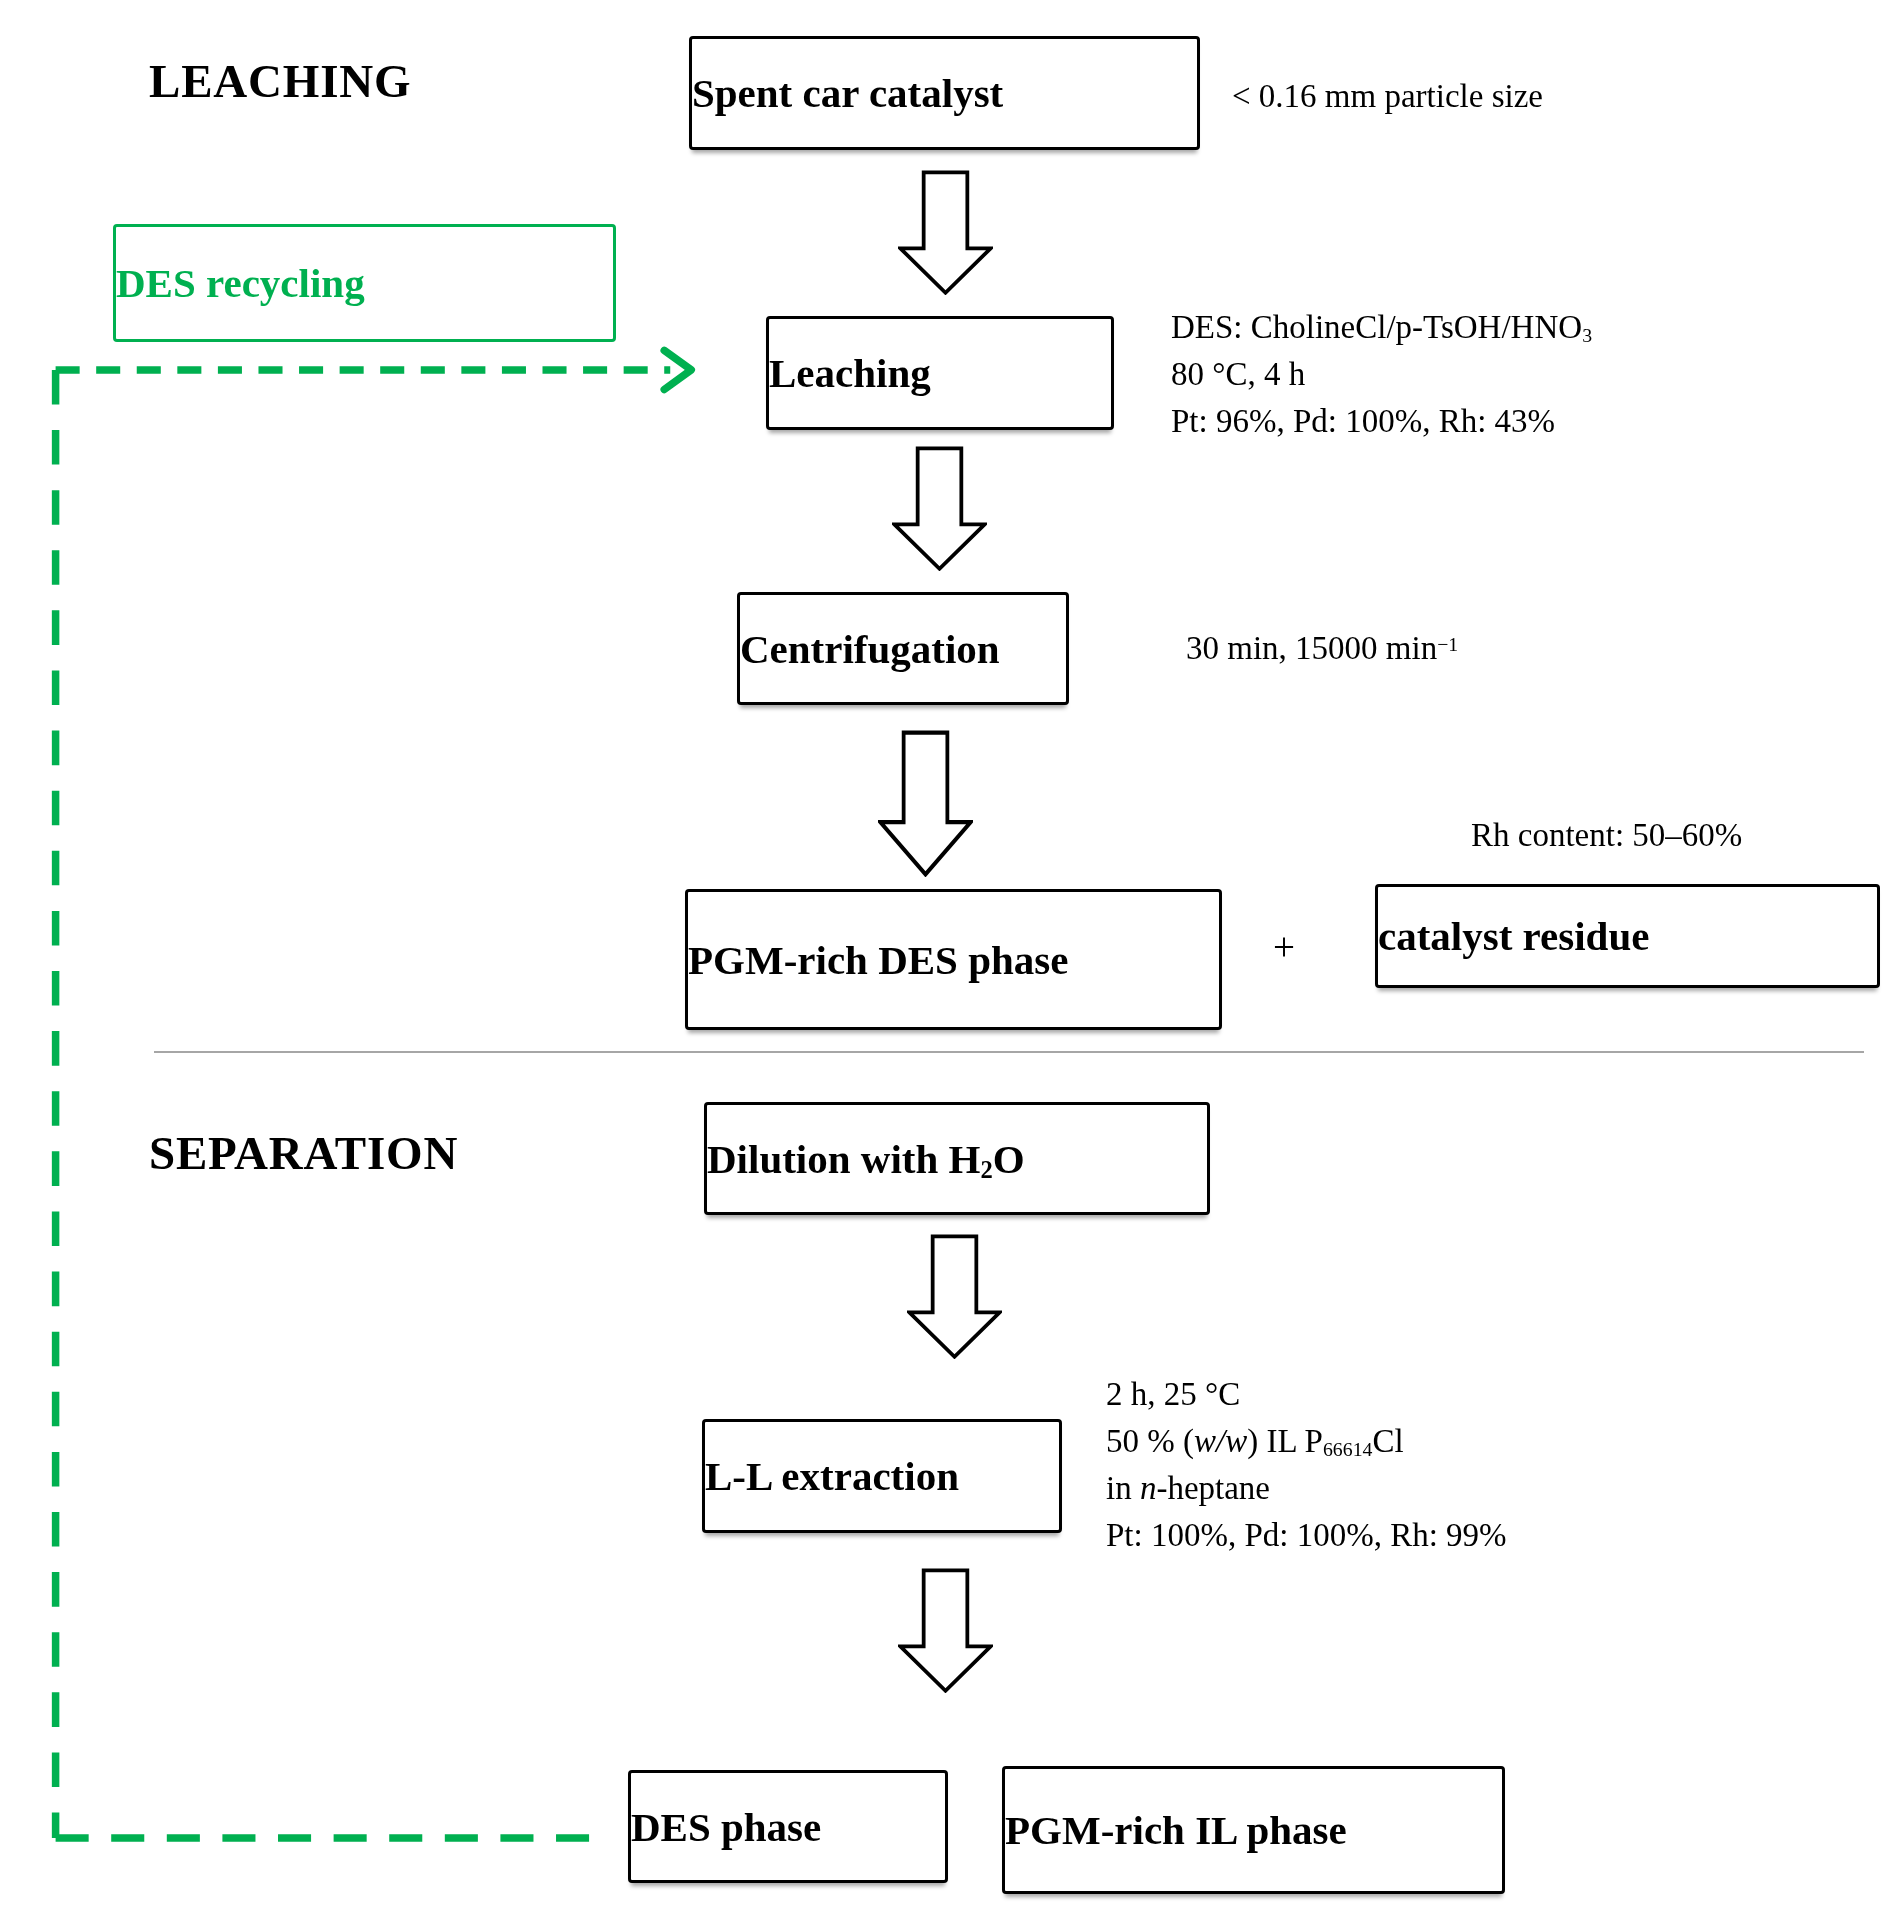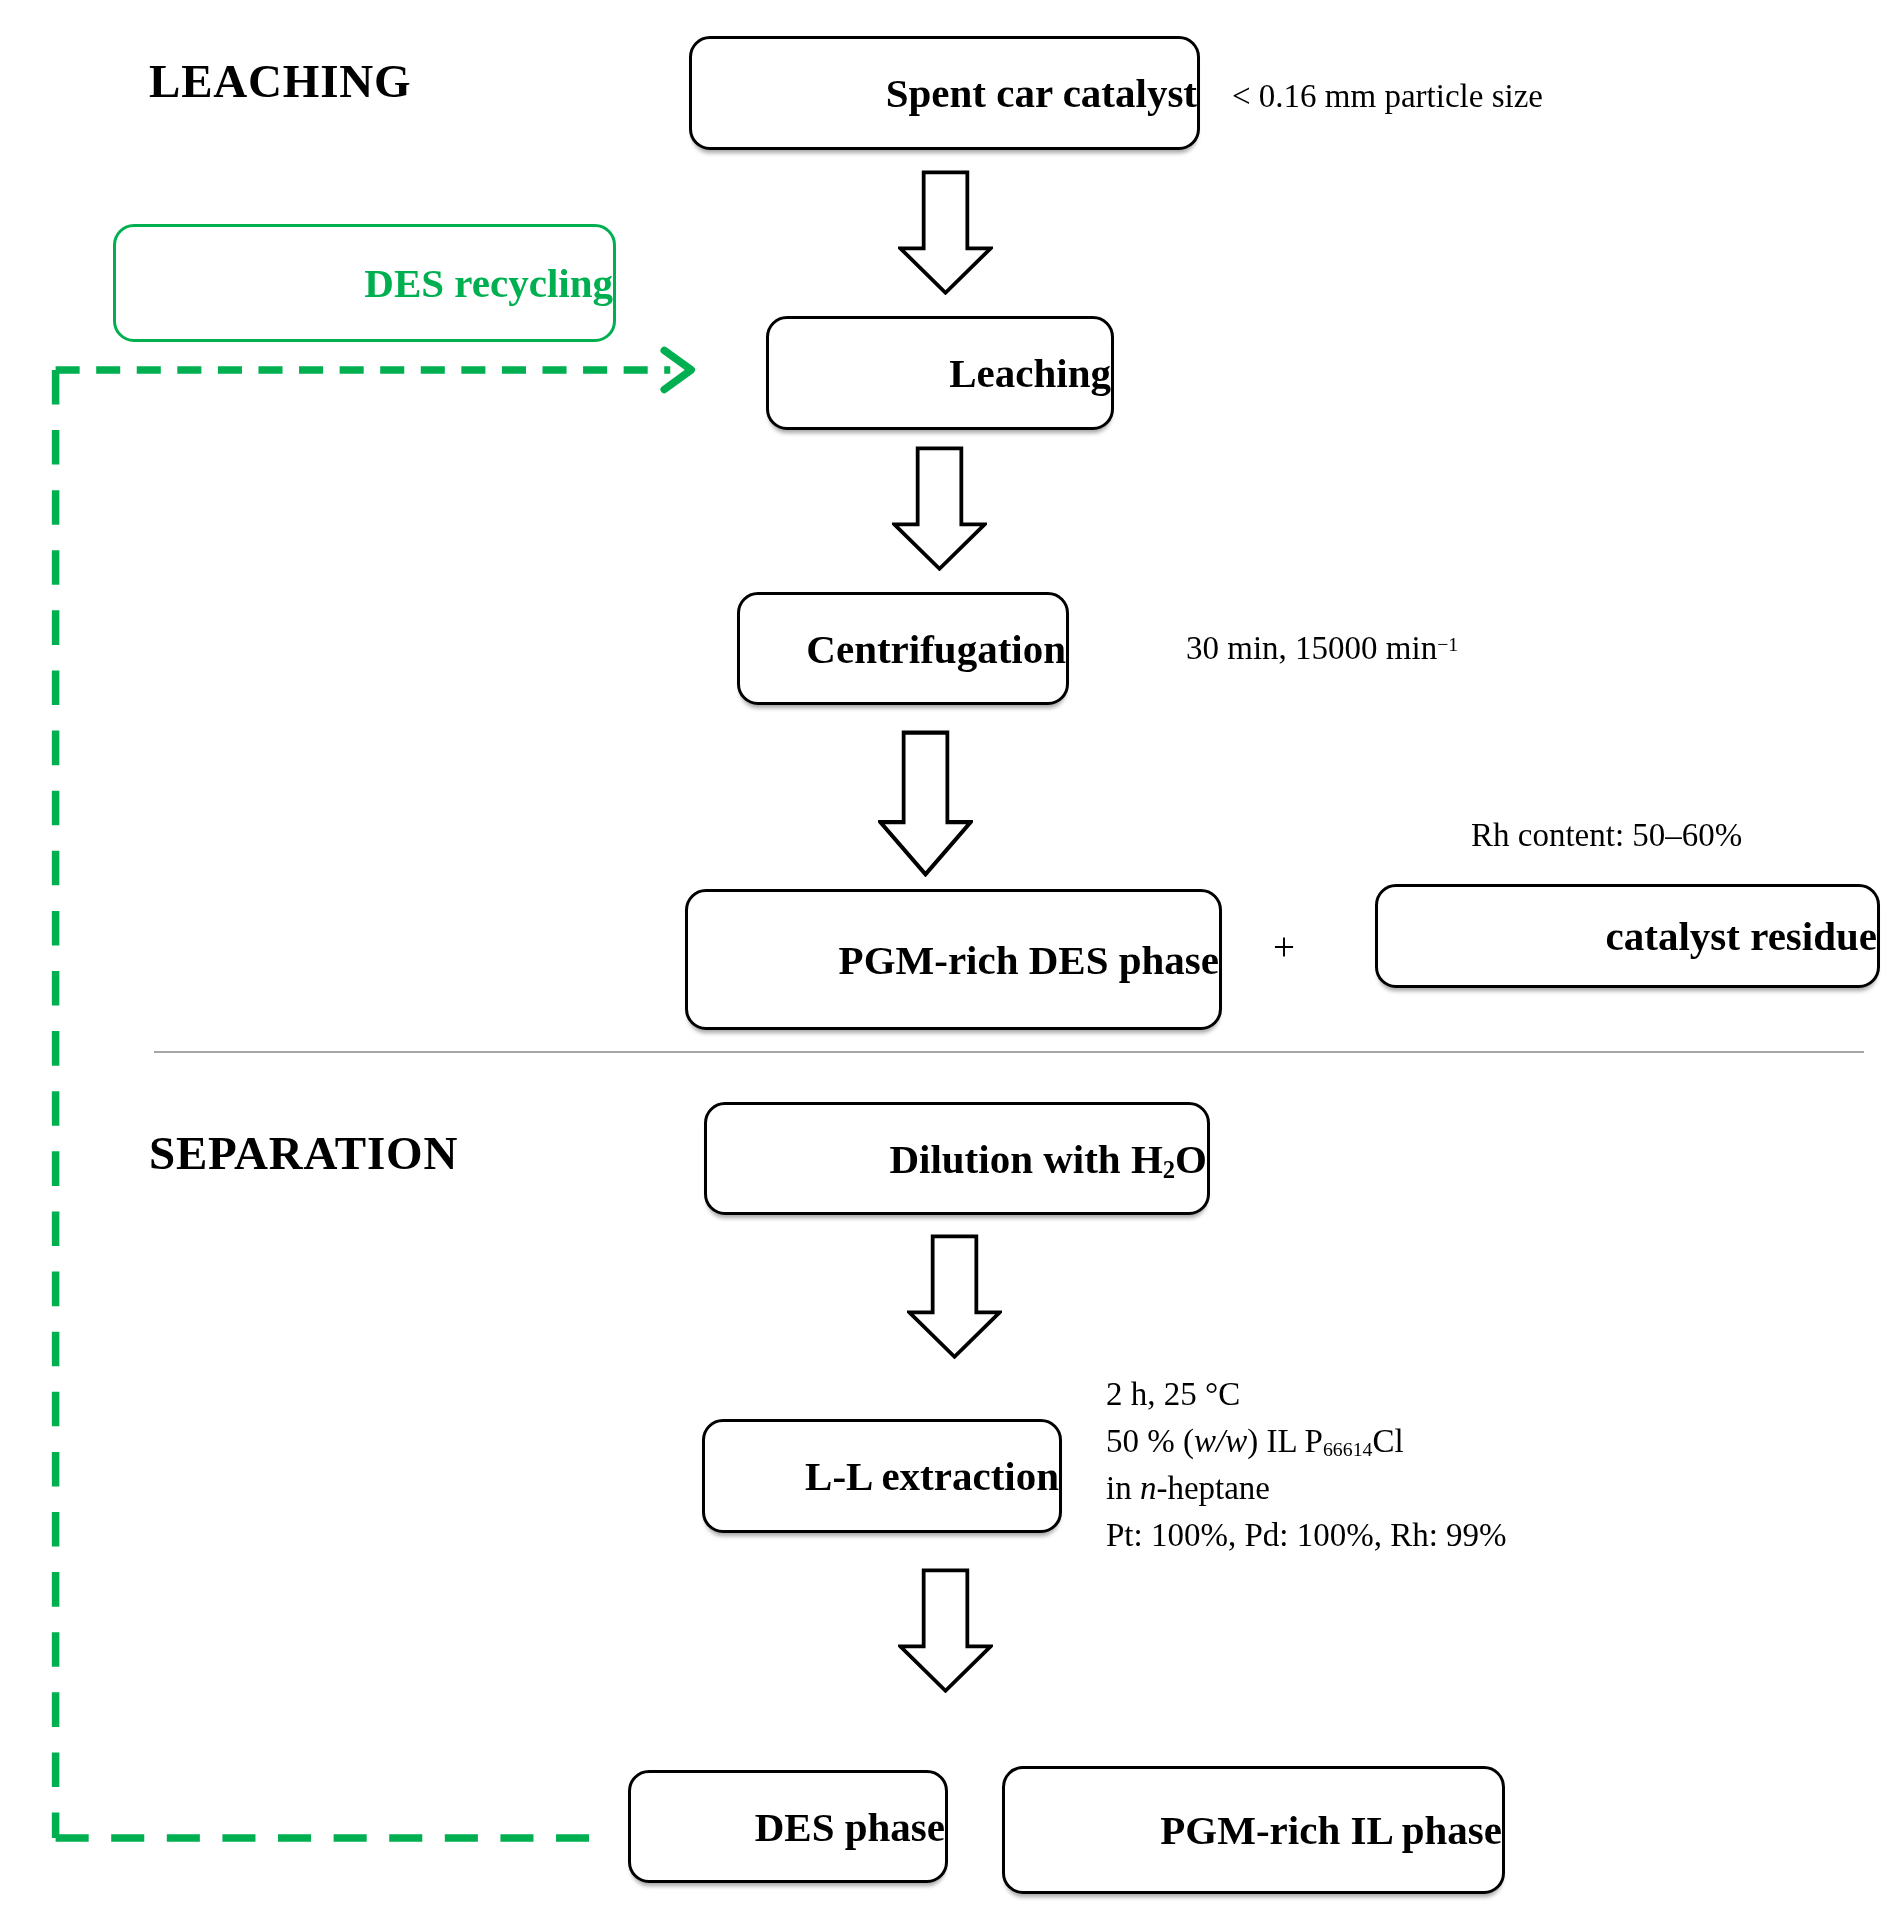--- a/index.html
+++ b/index.html
@@ -20,24 +20,24 @@
     position:absolute;
     font-size:47px;
     font-weight:bold;
     letter-spacing:0.8px;
     white-space:nowrap;
   }
   .box{
     position:absolute;
     background:#fff;
     border:3.8px solid #000;
-    border-radius:21px;
+    border-radius:4px;
     display:flex;
     align-items:center;
-    justify-content:flex-end;
+    justify-content:flex-start;
     font-size:41px;
     font-weight:bold;
     white-space:nowrap;
     box-shadow:0 5.3px 4.5px -3px rgba(0,0,0,0.35);
     box-sizing:border-box;
   }
   .box.green{
     border:3px solid var(--green);
     color:var(--green);
     box-shadow:none;
@@ -90,20 +90,25 @@
     <polygon points="34,3 92,3 92,104 123,104 63,163 3,104 34,104" fill="#fff" stroke="#000" stroke-width="5"></polygon>
   </svg>
 
   <div class="box green" style="left:113px;top:224px;width:503px;height:118px;">
     <span>DES recycling</span>
   </div>
 
   <div class="box" style="left:766px;top:316px;width:348px;height:114px;">
     <span>Leaching</span>
   </div>
+  <div class="annot" style="left:1171px;top:304px;">
+    <div>DES: CholineCl/p-TsOH/HNO<sub>3</sub></div>
+    <div>80 °C, 4 h</div>
+    <div>Pt: 96%, Pd: 100%, Rh: 43%</div>
+  </div>
 
   <svg class="block-arrow" style="left:892px;top:446px;" width="95" height="125" viewBox="0 0 126 166">
     <polygon points="34,3 92,3 92,104 123,104 63,163 3,104 34,104" fill="#fff" stroke="#000" stroke-width="5"></polygon>
   </svg>
 
   <div class="box" style="left:737px;top:592px;width:332px;height:113px;">
     <span>Centrifugation</span>
   </div>
   <div class="annot" style="left:1186px;top:625px;">30 min, 15000 min<sup>−1</sup></div>
 

